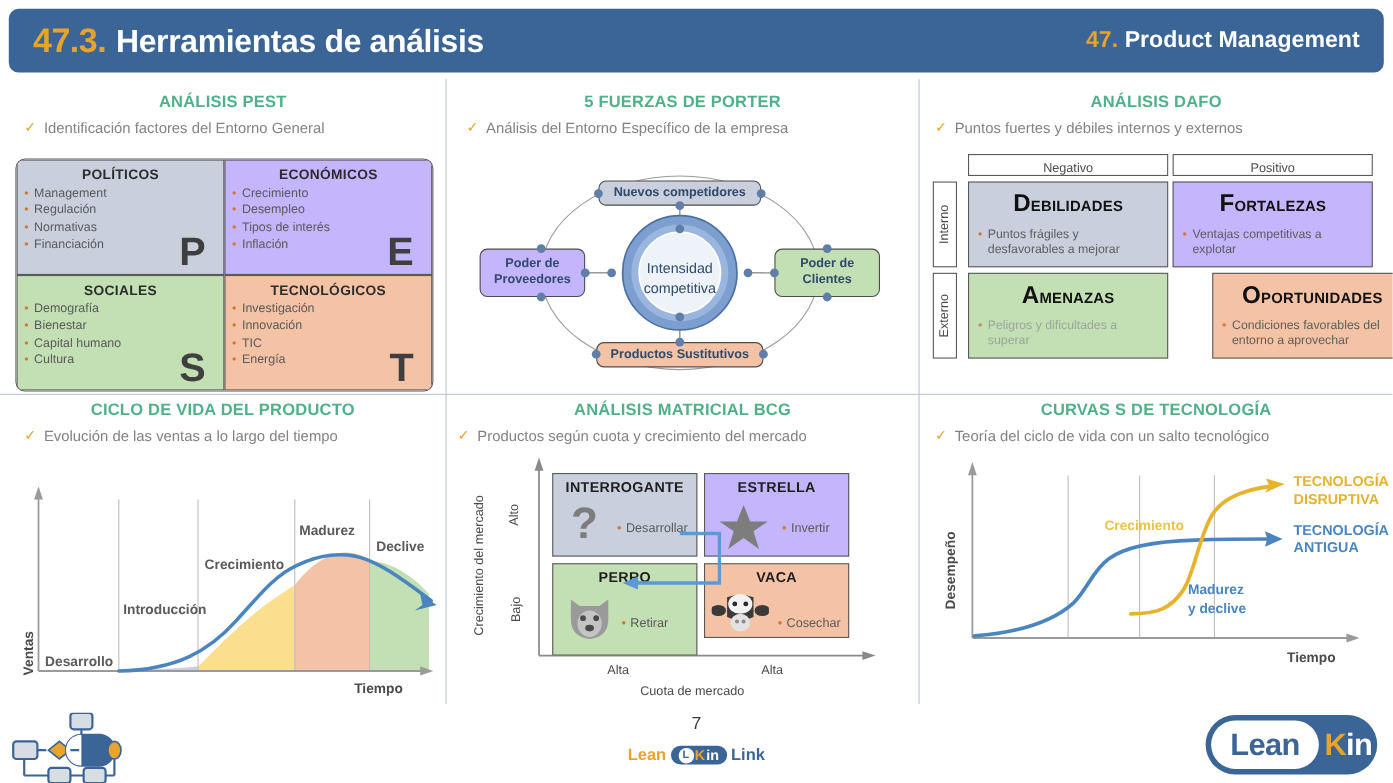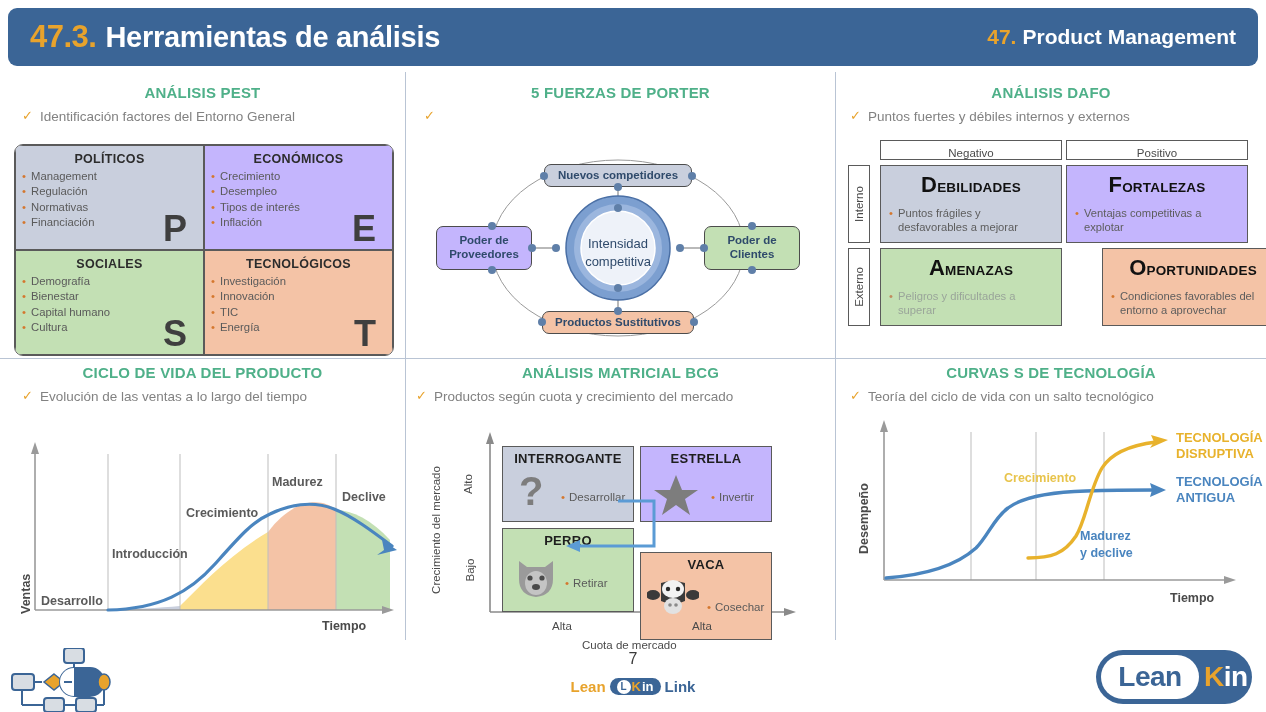--- a/index.html
+++ b/index.html
@@ -99,21 +99,21 @@
   .dafo-li::before { content: "•"; color: #d4772e; position: absolute; left: 0px; }
   .dafo-li.muted { color: #9aa59a; }
   .dafo-li.muted::before { color: #c08b5e; }
 
   
   .chart-svg { position: absolute; }
   .ax-label-b { font-size: 12.5px; fill: #4a4a4a; font-weight: bold; font-family: "Liberation Sans", sans-serif; }
   .phase { font-size: 12.5px; fill: #5a5a5a; font-weight: bold; font-family: "Liberation Sans", sans-serif; }
 
   
-  .bcg-wrap { position: absolute; left: 12px; top: 60px; width: 410px; height: 225px; }
+  .bcg-wrap { position: absolute; left: 12px; top: 44px; width: 410px; height: 225px; }
   .bcg-cell { position: absolute; border: 1.4px solid #5a5a5a; }
   .bcg-title { text-align: center; font-weight: bold; font-size: 13px; color: #1e1e1e; margin-top: 4px; letter-spacing: 0.3px; }
   .bcg-action { font-size: 11.5px; color: #5a5a5a; position: absolute; }
   .bcg-action::before { content: "•"; color: #d4772e; margin-right: 4px; }
   .bcg-ax { position: absolute; font-size: 11.5px; color: #4a4a4a; }
   .bcg-ax.vert { transform: rotate(-90deg); white-space: nowrap; }
 
   
   .sc-lbl { font-size: 12.5px; font-weight: bold; font-family: "Liberation Sans", sans-serif; }
 
@@ -217,20 +217,21 @@
       <div class="pest-li">Energía</div>
       <div class="pest-letter">T</div>
     </div>
   </div>
 </div>
 
 <div class="panel" style="left:406px; top:84px; width:429px; height:274px;">
   <div class="panel-title">5 FUERZAS DE PORTER</div>
   <div class="panel-sub" style="padding-left:18px;">
     <span class="check">✓</span>
+    <span>Análisis del Entorno Específico de la empresa</span>
   </div>
 
   <div class="porter-wrap">
     <svg width="412" height="225" style="position:absolute;left:0;top:0;">
 
       <ellipse cx="206" cy="112" rx="126" ry="88" fill="none" stroke="#9a9a9a" stroke-width="1"></ellipse>
 
       <line x1="206" y1="50" x2="206" y2="72" stroke="#8a8a8a" stroke-width="1.2"></line>
       <line x1="206" y1="152" x2="206" y2="176" stroke="#8a8a8a" stroke-width="1.2"></line>
       <line x1="144" y1="112" x2="118" y2="112" stroke="#8a8a8a" stroke-width="1.2"></line>
@@ -409,21 +410,21 @@
       <svg width="46" height="44" style="position:absolute;left:10px;top:26px;" viewBox="0 0 46 44">
         <path d="M6,6 L6,24 Q6,40 23,42 Q40,40 40,24 L40,6 L32,12 L14,12 Z" fill="#9a9a9a"></path>
         <ellipse cx="23" cy="28" rx="11" ry="12" fill="#c4c4c4"></ellipse>
         <circle cx="17" cy="23" r="2.6" fill="#4a4a4a"></circle>
         <circle cx="29" cy="23" r="2.6" fill="#4a4a4a"></circle>
         <ellipse cx="23" cy="32" rx="4" ry="3" fill="#4a4a4a"></ellipse>
       </svg>
       <div class="bcg-action" style="left:62px; top:48px;">Retirar</div>
     </div>
 
-    <div class="bcg-cell c-orange" style="left:222px; top:104px; width:132px; height:88px;margin-top:24px;">
+    <div class="bcg-cell c-orange" style="left:222px; top:104px; width:132px; height:68px;">
       <div class="bcg-title">VACA</div>
       <svg width="52" height="44" style="position:absolute;left:6px;top:26px;" viewBox="0 0 52 44">
         <ellipse cx="6" cy="16" rx="7" ry="5" fill="#3a3a3a"></ellipse>
         <ellipse cx="46" cy="16" rx="7" ry="5" fill="#3a3a3a"></ellipse>
         <path d="M14,4 Q26,0 38,4 L38,22 Q26,28 14,22 Z" fill="#3a3a3a"></path>
         <ellipse cx="26" cy="10" rx="11" ry="9" fill="#f2f2f2"></ellipse>
         <circle cx="21" cy="10" r="2.2" fill="#2a2a2a"></circle>
         <circle cx="31" cy="10" r="2.2" fill="#2a2a2a"></circle>
         <ellipse cx="26" cy="27" rx="9" ry="8" fill="#e2e2e2"></ellipse>
         <circle cx="23" cy="26" r="1.8" fill="#8a8a8a"></circle>

